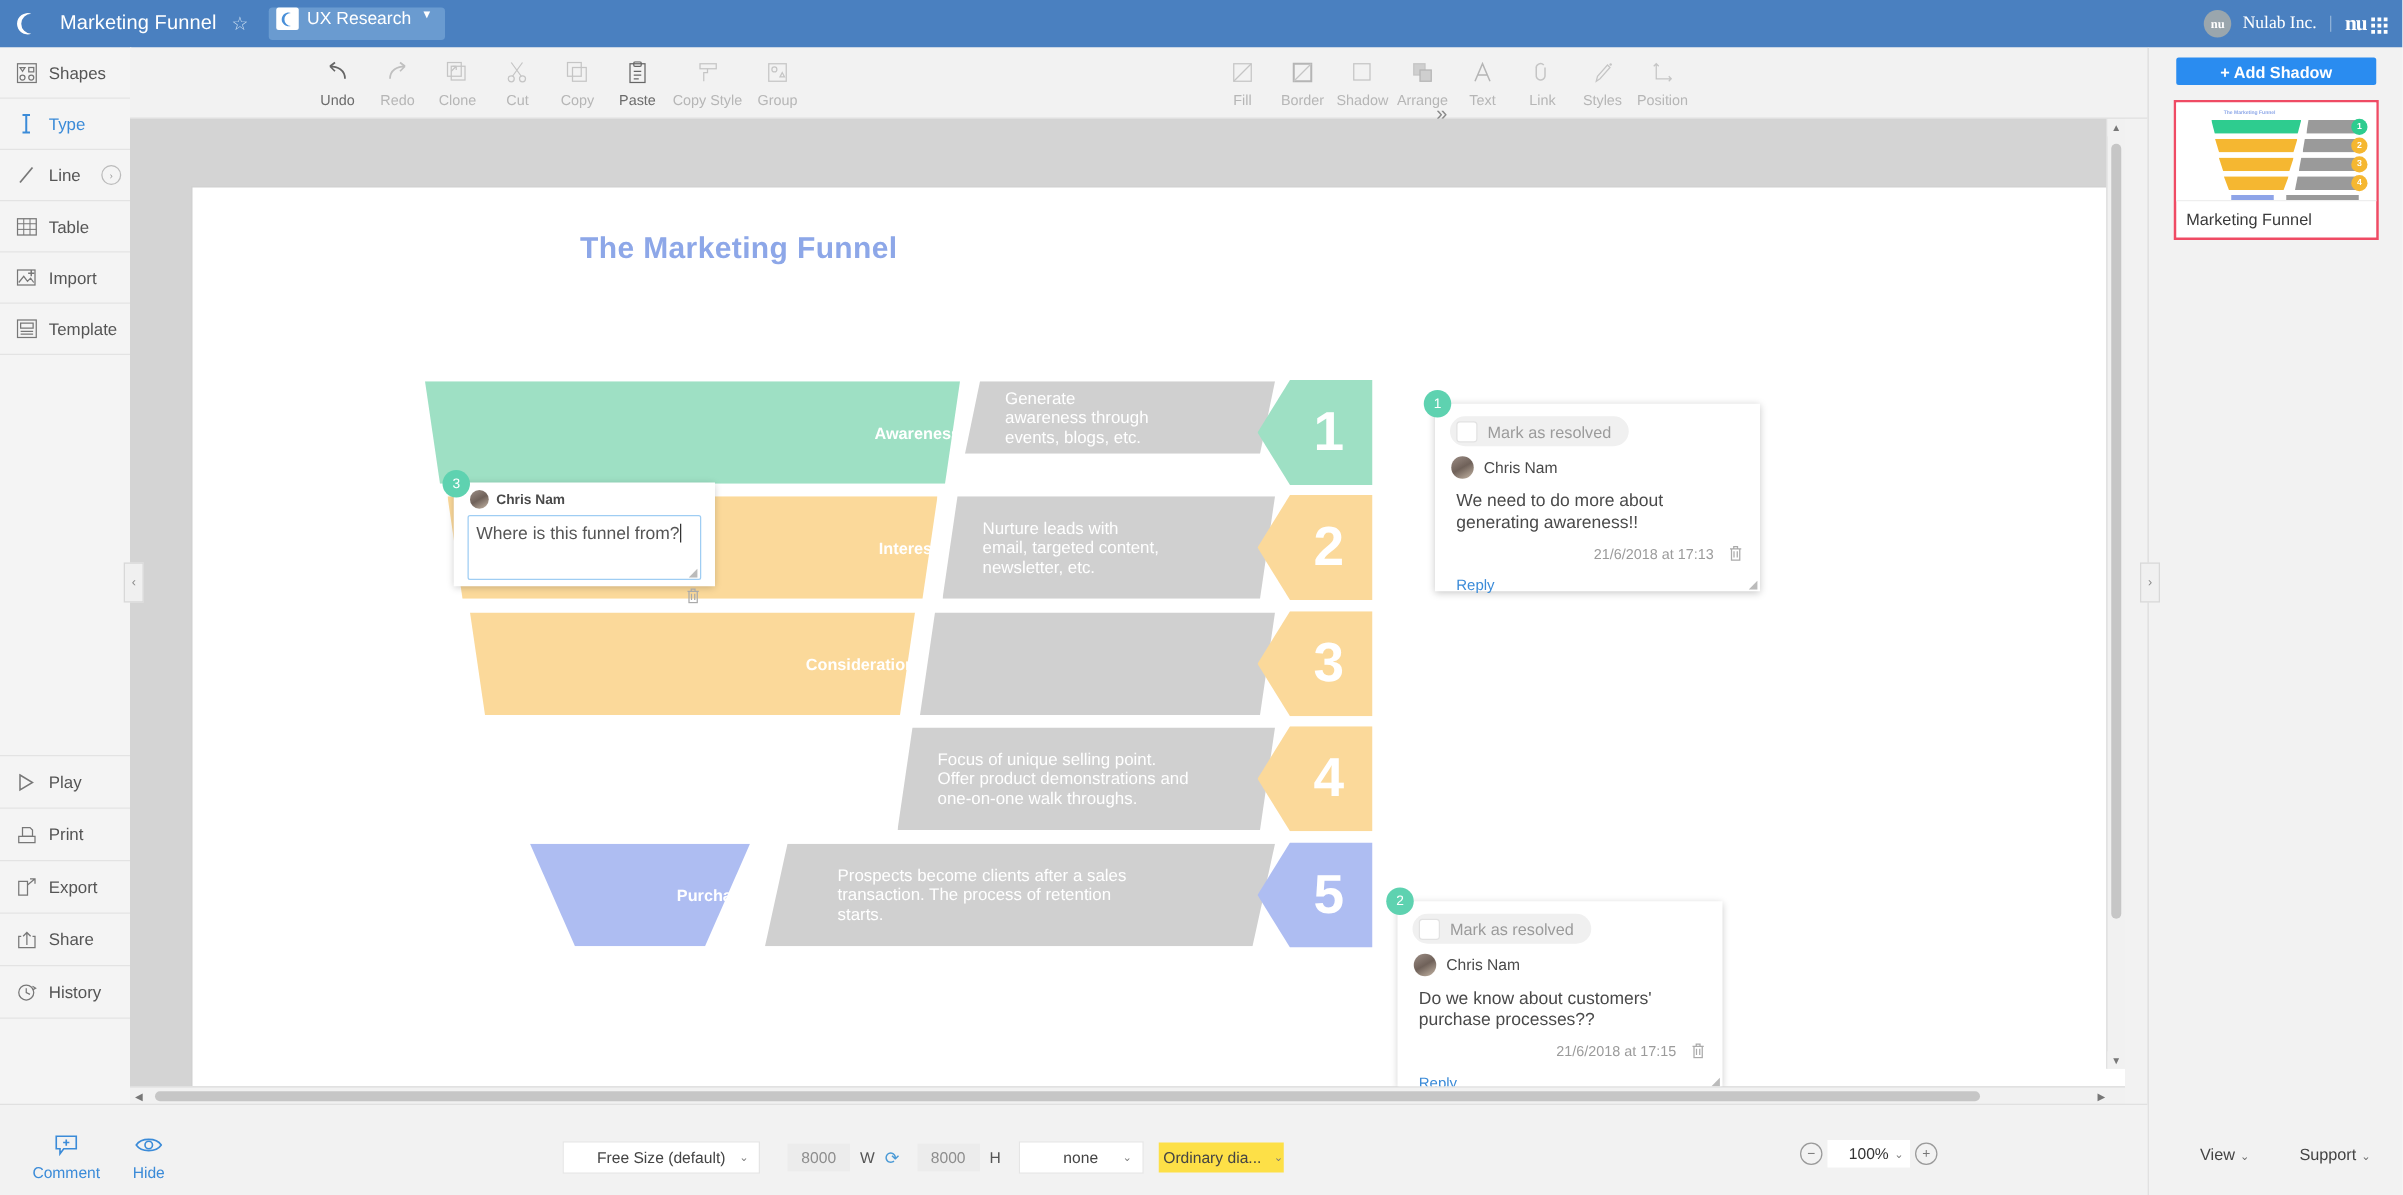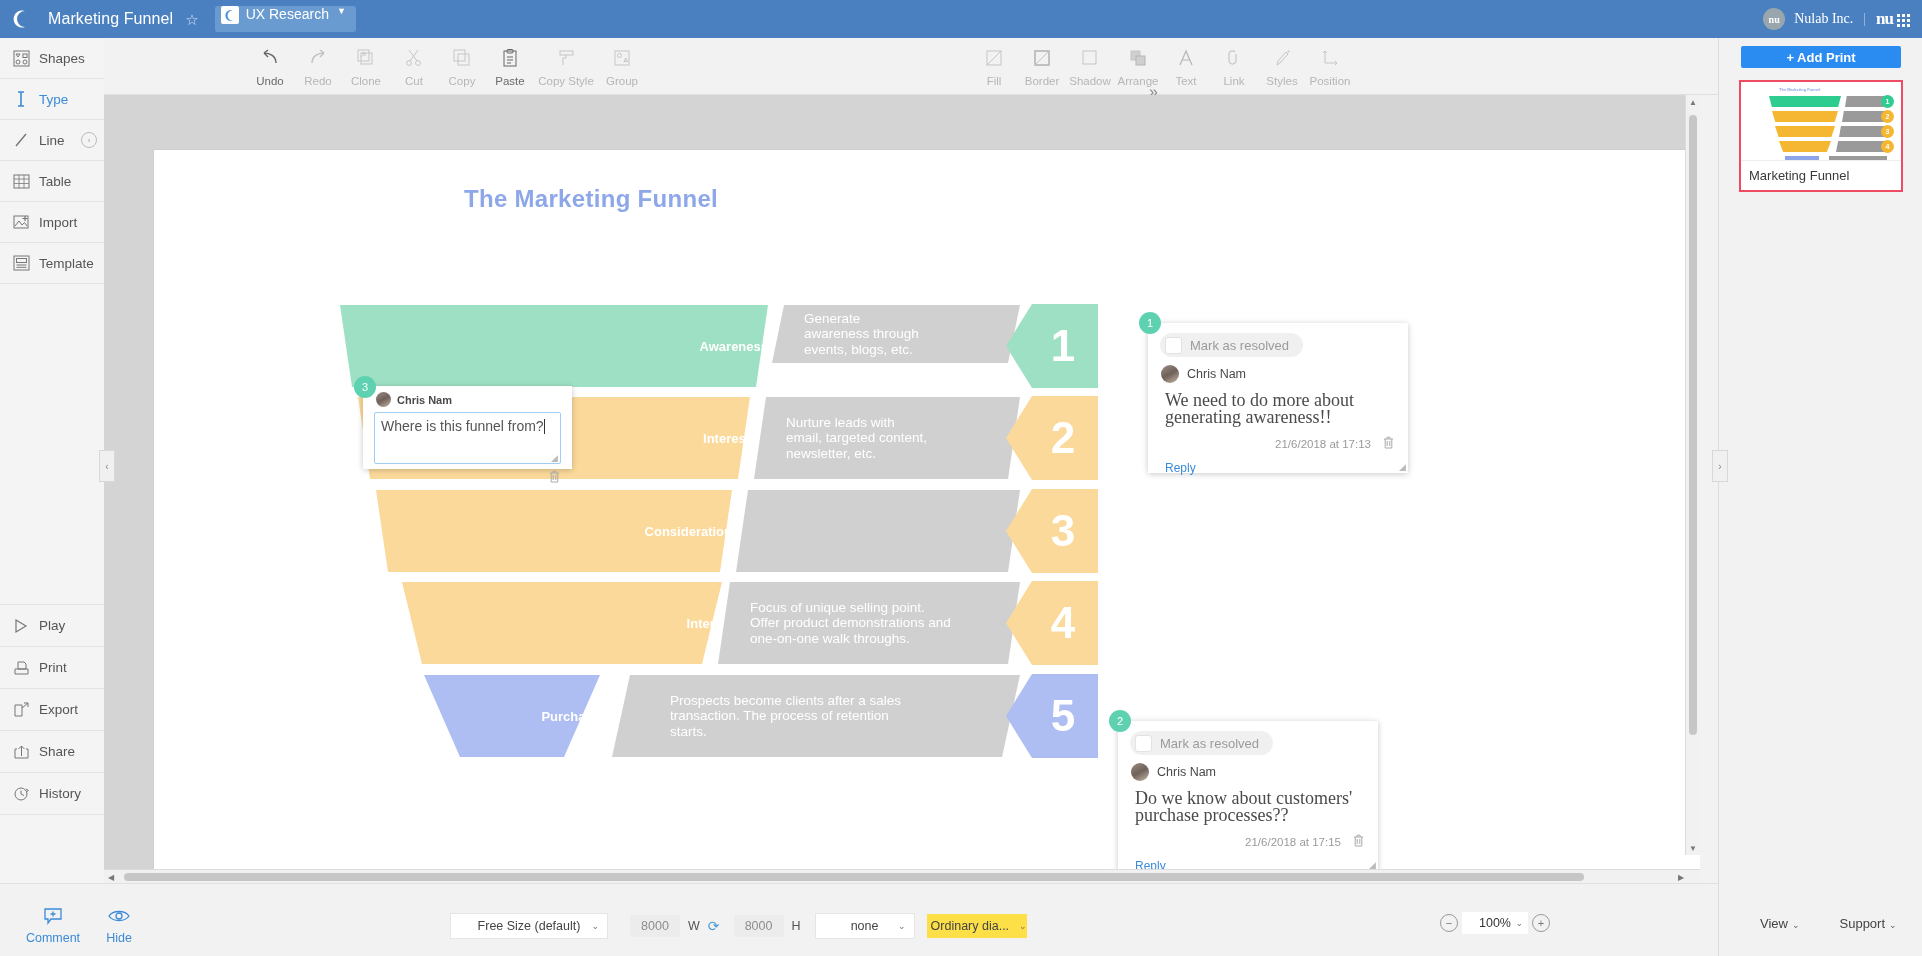--- a/index.html
+++ b/index.html
@@ -76,21 +76,21 @@
 
   
   .cbadge{position:absolute;width:22px;height:22px;border-radius:50%;background:#5ed2b0;color:#fff;font-size:11px;display:flex;align-items:center;justify-content:center;z-index:12;}
   .ccard{position:absolute;background:#fff;box-shadow:0 1px 6px rgba(0,0,0,.22);z-index:11;}
   .mark-resolved{display:flex;align-items:center;background:#f0f0f0;border-radius:14px;height:24px;margin:10px 0 2px 12px;width:fit-content;padding-right:14px;}
   .mr-box{width:15px;height:15px;background:#fff;border:1px solid #e2e2e2;border-radius:3px;margin:0 8px 0 5px;}
   .mr-lbl{font-size:13px;color:#9b9b9b;}
   .c-user{display:flex;align-items:center;padding:6px 0 0 13px;}
   .c-av{width:18px;height:18px;border-radius:50%;background:linear-gradient(150deg,#9d8e86 0%,#6f6159 50%,#c7b8a8 100%);margin-right:8px;flex:none;}
   .c-name{font-size:12.5px;color:#4a4a4a;}
-  .c-body{font-size:18px;color:#4a4a4a;line-height:17px;padding:9px 16px 0 17px;font-family:Liberation Serif, serif;}
+  .c-body{font-size:14px;color:#4a4a4a;line-height:17px;padding:9px 16px 0 17px;}
   .c-meta{display:flex;align-items:center;justify-content:flex-end;font-size:11.5px;color:#9b9b9b;padding:10px 14px 0 0;}
   .trash{margin-left:12px;color:#aaa;font-size:12px;cursor:pointer;}
   .c-reply{font-size:12px;color:#3b8bd8;padding:9px 0 8px 17px;cursor:pointer;}
   .resize-grip{position:absolute;right:2px;bottom:1px;color:#bbb;font-size:9px;transform:rotate(0deg);}
   .c-input{margin:5px 11px 0 11px;border:1px solid #9fcdf3;border-radius:2px;height:40px;font-size:14px;color:#555;padding:5px 6px;position:relative;background:#fff;}
   .caret{display:inline-block;width:1px;height:15px;background:#333;vertical-align:-3px;}
 
   
   .rightpanel{position:absolute;left:1718px;top:38px;width:204px;height:918px;background:#f2f2f2;border-left:1px solid #dcdcdc;}
   .add-sheet{margin:8px auto 0 auto;width:160px;height:22px;background:#2a8cf0;color:#fff;font-size:13px;font-weight:bold;display:flex;align-items:center;justify-content:center;border-radius:2px;cursor:pointer;}
@@ -481,26 +481,20 @@
             <polygon points="12,0 284,0 272,82 0,82" fill="#d0d0d0"></polygon>
           </svg>
       </div>
       <div class="fnum" style="left:852px;top:339px;width:92px;height:84px;">
         <svg class="shape" viewBox="0 0 92 84" preserveAspectRatio="none">
             <polygon points="0,42 26,0 92,0 92,84 26,84" fill="#fbd99a"></polygon>
           </svg>
         <span style="position:relative;z-index:2;padding-left:22px;">3</span>
       </div>
 
-      <div class="fstage" style="left:248px;top:432px;width:320px;height:82px;">
-        <svg class="shape" viewBox="0 0 320 82" preserveAspectRatio="none">
-            <polygon points="0,0 320,0 300,82 20,82" fill="#fbd99a"></polygon>
-          </svg>
-        <span class="stage-lbl">Intent</span>
-      </div>
       <div class="fdesc" style="left:564px;top:432px;width:302px;height:82px;">
         <svg class="shape" viewBox="0 0 302 82" preserveAspectRatio="none">
             <polygon points="12,0 302,0 290,82 0,82" fill="#d0d0d0"></polygon>
           </svg>
         <span class="desc-txt" style="white-space:pre-line;padding-left:32px;">Focus of unique selling point.
 Offer product demonstrations and
 one-on-one walk throughs.</span>
       </div>
       <div class="fnum" style="left:852px;top:431px;width:92px;height:84px;">
         <svg class="shape" viewBox="0 0 92 84" preserveAspectRatio="none">
@@ -608,21 +602,21 @@
     <div class="h-arrow" style="left:0;">◀</div>
     <div class="h-thumb"></div>
     <div class="h-arrow" style="left:1570px;">▶</div>
   </div>
 
   <div class="panel-handle" style="left:99px;top:450px;">‹</div>
   <div class="panel-handle" style="left:1712px;top:450px;">›</div>
   <div class="bottom-handle">⌄</div>
 
   <div class="rightpanel">
-    <div class="add-sheet">+ Add Print</div>
+    <div class="add-sheet">+ Add Shadow</div>
     <div class="sheet-card">
       <div class="sheet-thumb">
         <div class="mini-title">The Marketing Funnel</div>
         <div class="mini-row" style="left:28px;top:14px;width:72px;background:#2ecc8f;clip-path:polygon(0 0,100% 0,96% 100%,4% 100%);"></div>
         <div class="mini-row" style="left:104px;top:14px;width:44px;background:#9a9a9a;clip-path:polygon(4% 0,100% 0,96% 100%,0 100%);"></div>
         <div class="mini-num" style="left:140px;top:13px;background:#2ecc8f;">1</div>
 
         <div class="mini-row" style="left:31px;top:29px;width:66px;background:#f5b731;clip-path:polygon(0 0,100% 0,95% 100%,5% 100%);"></div>
         <div class="mini-row" style="left:101px;top:29px;width:47px;background:#9a9a9a;clip-path:polygon(4% 0,100% 0,96% 100%,0 100%);"></div>
         <div class="mini-num" style="left:140px;top:28px;background:#f5b731;">2</div>

